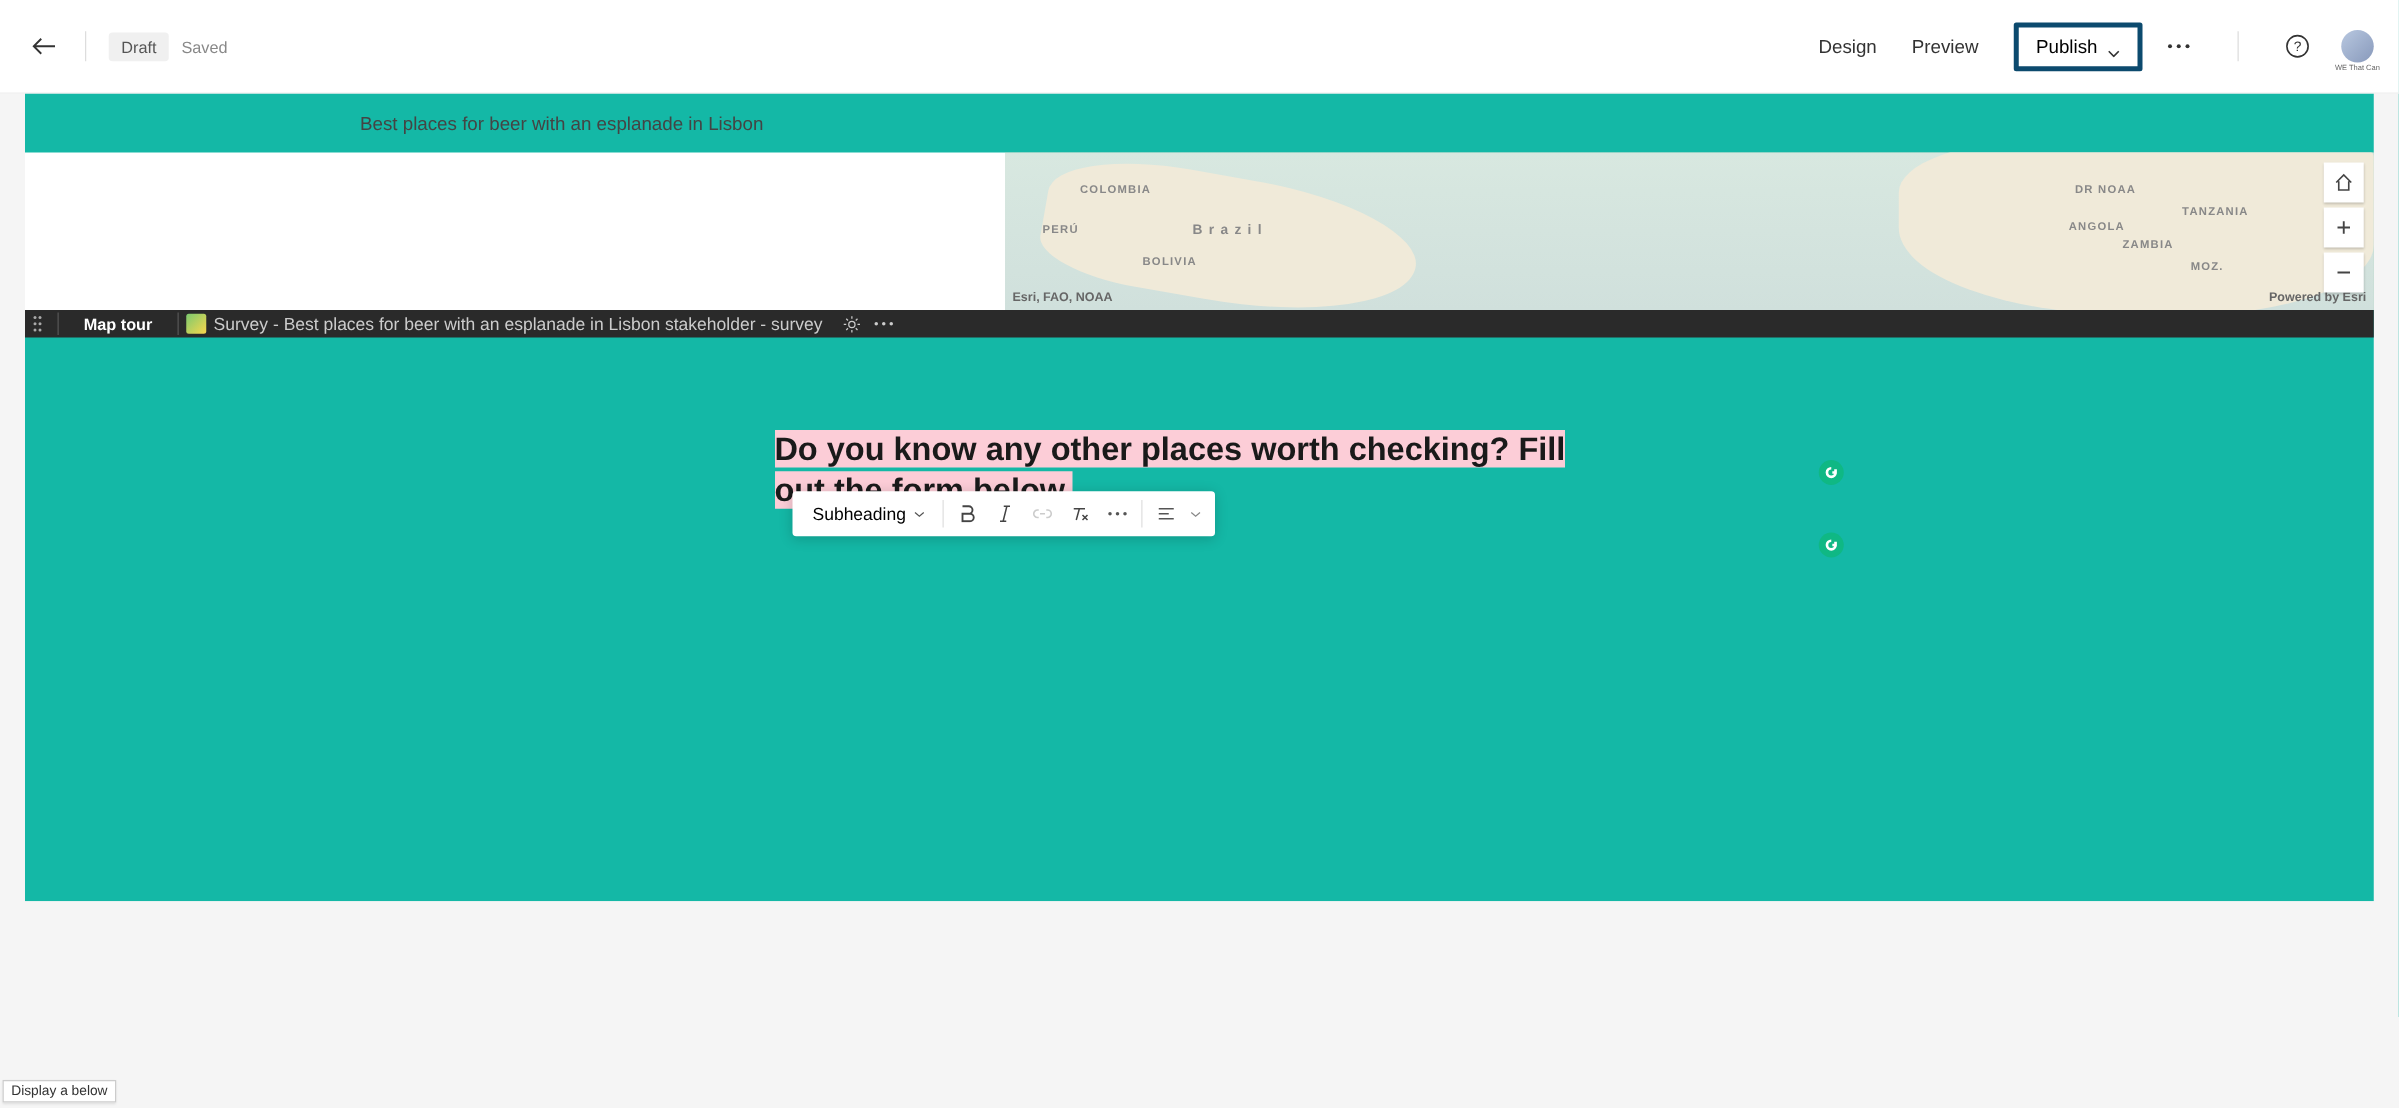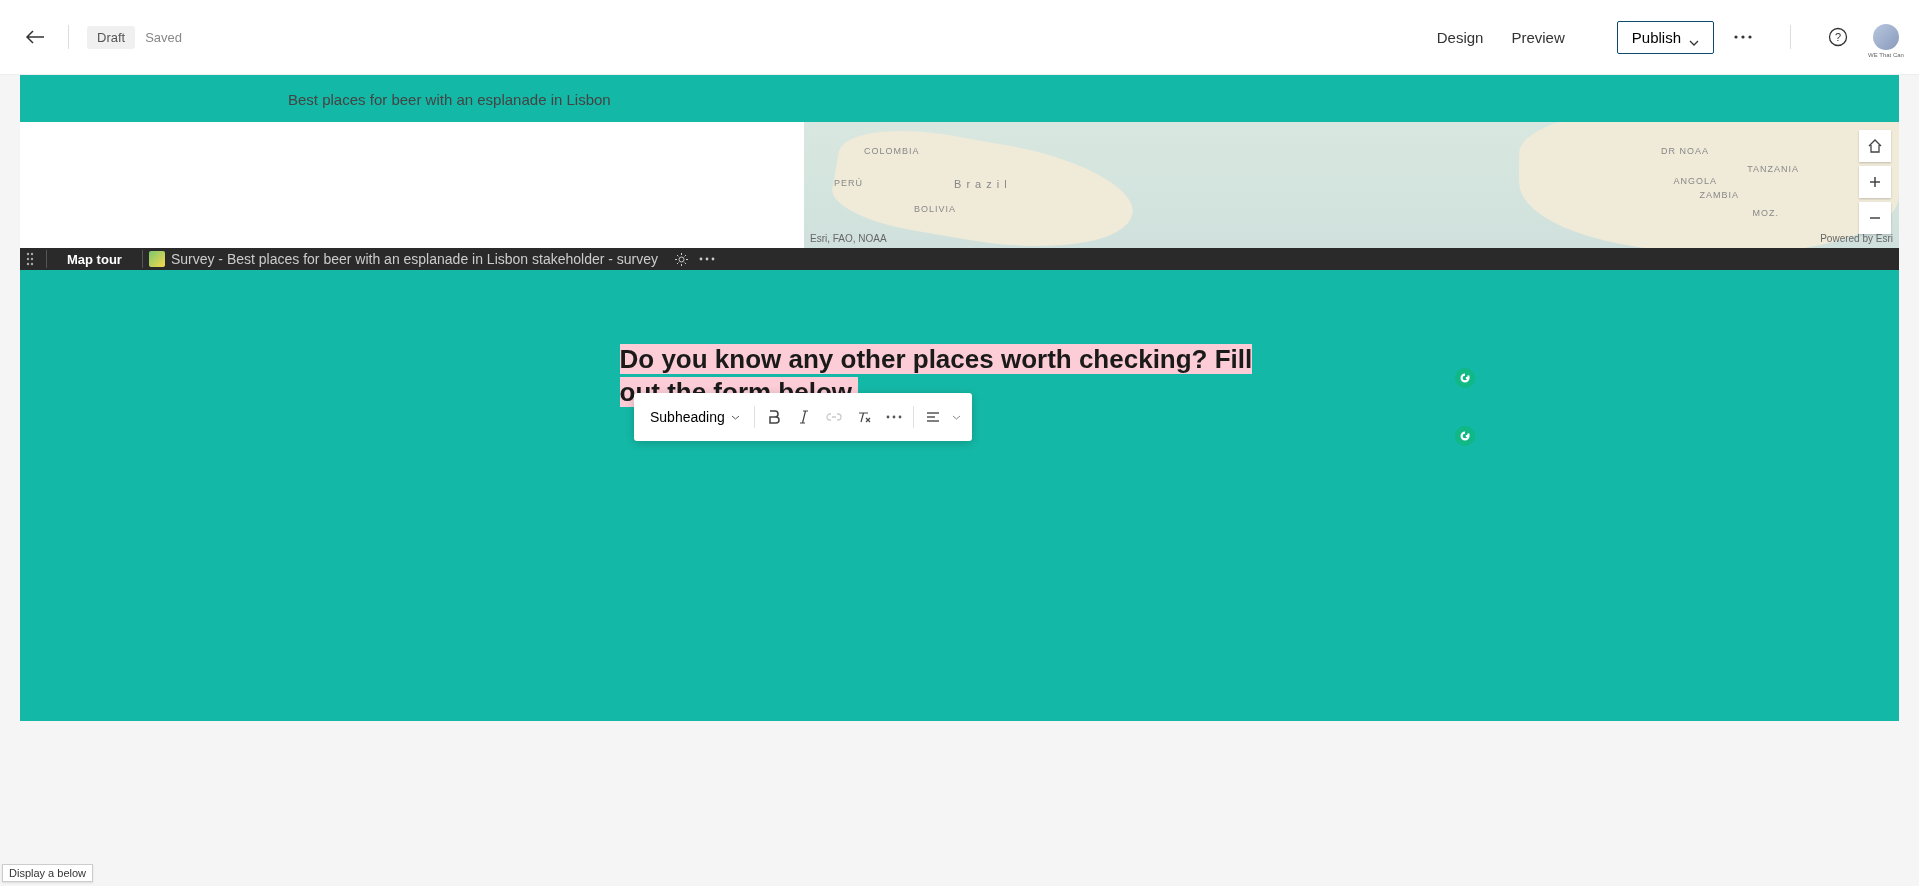--- a/index.html
+++ b/index.html
@@ -12,32 +12,32 @@
       align-items: center;
       padding: 0 20px;
       border-bottom: 1px solid #eee;
     }
     .back-btn { width: 30px; height: 30px; display: flex; align-items: center; justify-content: center; cursor: pointer; }
     .divider-v { width: 1px; height: 24px; background: #ddd; margin: 0 18px; }
     .draft-badge { background: #f0f0f0; color: #555; font-size: 13px; padding: 4px 10px; border-radius: 3px; }
     .saved-text { color: #888; font-size: 13px; margin-left: 10px; }
     .spacer { flex: 1; }
     .top-link { font-size: 15px; color: #333; margin-right: 28px; cursor: pointer; }
-    .publish-btn { border: 1px solid #0c4a6e; padding: 7px 14px; display: flex; align-items: flex-end; gap: 8px; cursor: pointer; font-size: 15px; border-radius: 2px; margin-left: 24px; }
+    .publish-btn { border: 4px solid #0c4a6e; padding: 7px 14px; display: flex; align-items: flex-end; gap: 8px; cursor: pointer; font-size: 15px; border-radius: 2px; }
     .more-dots { width: 30px; height: 30px; display: flex; align-items: center; justify-content: center; cursor: pointer; margin: 0 14px; }
     .help-btn { width: 30px; height: 30px; display: flex; align-items: center; justify-content: center; cursor: pointer; margin-left: 14px; }
     .avatar { width: 26px; height: 26px; border-radius: 50%; background: linear-gradient(135deg,#b8c8e0,#8899bb); margin-left: 20px; position: relative; }
     .avatar-caption { position: absolute; top: 28px; left: -5px; font-size: 6px; color: #666; white-space: nowrap; }
     
     .content-area { background: #14b8a6; margin: 0 20px; }
     
     .title-row { padding: 16px 268px 14px; }
     .story-title { font-size: 15px; color: #444; }
     
-    .map-section { position: relative; height: 126px; display: flex; }
+    .map-section { position: relative; height: 126px; display: flex; font-weight: bold; }
     .map-left { width: 784px; background: #fff; }
     .map-right { flex: 1; background: #e8e4d8; position: relative; overflow: hidden; }
     .map-ocean { position: absolute; inset: 0; background: linear-gradient(180deg, #d8e8e0 0%, #d0e0dc 100%); }
     .map-brazil { position: absolute; left: 30px; top: 20px; width: 300px; height: 100px; background: #f0ead9; border-radius: 40% 50% 60% 30%; transform: rotate(10deg); }
     .map-africa { position: absolute; right: 0; top: -10px; width: 380px; height: 140px; background: #f0ead9; border-radius: 30% 10% 40% 50%; }
     .map-label { position: absolute; font-size: 9px; color: #888; letter-spacing: 1px; }
     .map-attrib { position: absolute; left: 6px; bottom: 4px; font-size: 10px; color: #666; }
     .map-power { position: absolute; right: 6px; bottom: 4px; font-size: 10px; color: #666; }
     .map-controls { position: absolute; right: 8px; top: 8px; display: flex; flex-direction: column; gap: 4px; }
     .map-ctrl-btn { width: 32px; height: 32px; background: #fff; display: flex; align-items: center; justify-content: center; cursor: pointer; box-shadow: 0 1px 2px rgba(0,0,0,0.2); }
@@ -77,21 +77,21 @@
     
     .floating-toolbar {
       position: absolute;
       left: 614px;
       top: 123px;
       background: #fff;
       border-radius: 3px;
       box-shadow: 0 2px 10px rgba(0,0,0,0.18);
       display: flex;
       align-items: center;
-      height: 48px;
+      height: 36px;
       padding: 0 6px;
     }
     .ft-select { display: flex; align-items: center; gap: 6px; padding: 0 10px; font-size: 14px; cursor: pointer; }
     .ft-div { width: 1px; height: 22px; background: #e0e0e0; margin: 0 4px; }
     .ft-btn { width: 30px; height: 30px; display: flex; align-items: center; justify-content: center; cursor: pointer; color: #444; }
     .ft-btn.disabled { color: #ccc; cursor: default; }
     
     .tooltip-box {
       position: fixed;
       left: 2px;
@@ -154,21 +154,21 @@
     <div class="map-left"></div>
     <div class="map-right">
       <div class="map-ocean"></div>
       <div class="map-brazil"></div>
       <div class="map-africa"></div>
       <div class="map-label" style="left:60px;top:24px">COLOMBIA</div>
       <div class="map-label" style="left:30px;top:56px">PERÚ</div>
       <div class="map-label" style="left:110px;top:82px">BOLIVIA</div>
       <div class="map-label" style="left:150px;top:56px;font-size:11px">B r a z i l</div>
       <div class="map-label" style="right:190px;top:24px">DR NOAA</div>
-      <div class="map-label" style="right:182px;top:54px">ANGOLA</div>
+      <div class="map-label" style="right:199px;top:54px">ANGOLA</div>
       <div class="map-label" style="right:160px;top:68px">ZAMBIA</div>
       <div class="map-label" style="right:100px;top:42px">TANZANIA</div>
       <div class="map-label" style="right:120px;top:86px">MOZ.</div>
       <div class="map-attrib">Esri, FAO, NOAA</div>
       <div class="map-power">Powered by Esri</div>
       <div class="map-controls">
         <div class="map-ctrl-btn">
           <svg width="16" height="16" viewBox="0 0 16 16">
               <path d="M2 8 L8 2 L14 8 M4 7 V14 H12 V7" stroke="#444" stroke-width="1.3" fill="none"></path>
             </svg>

